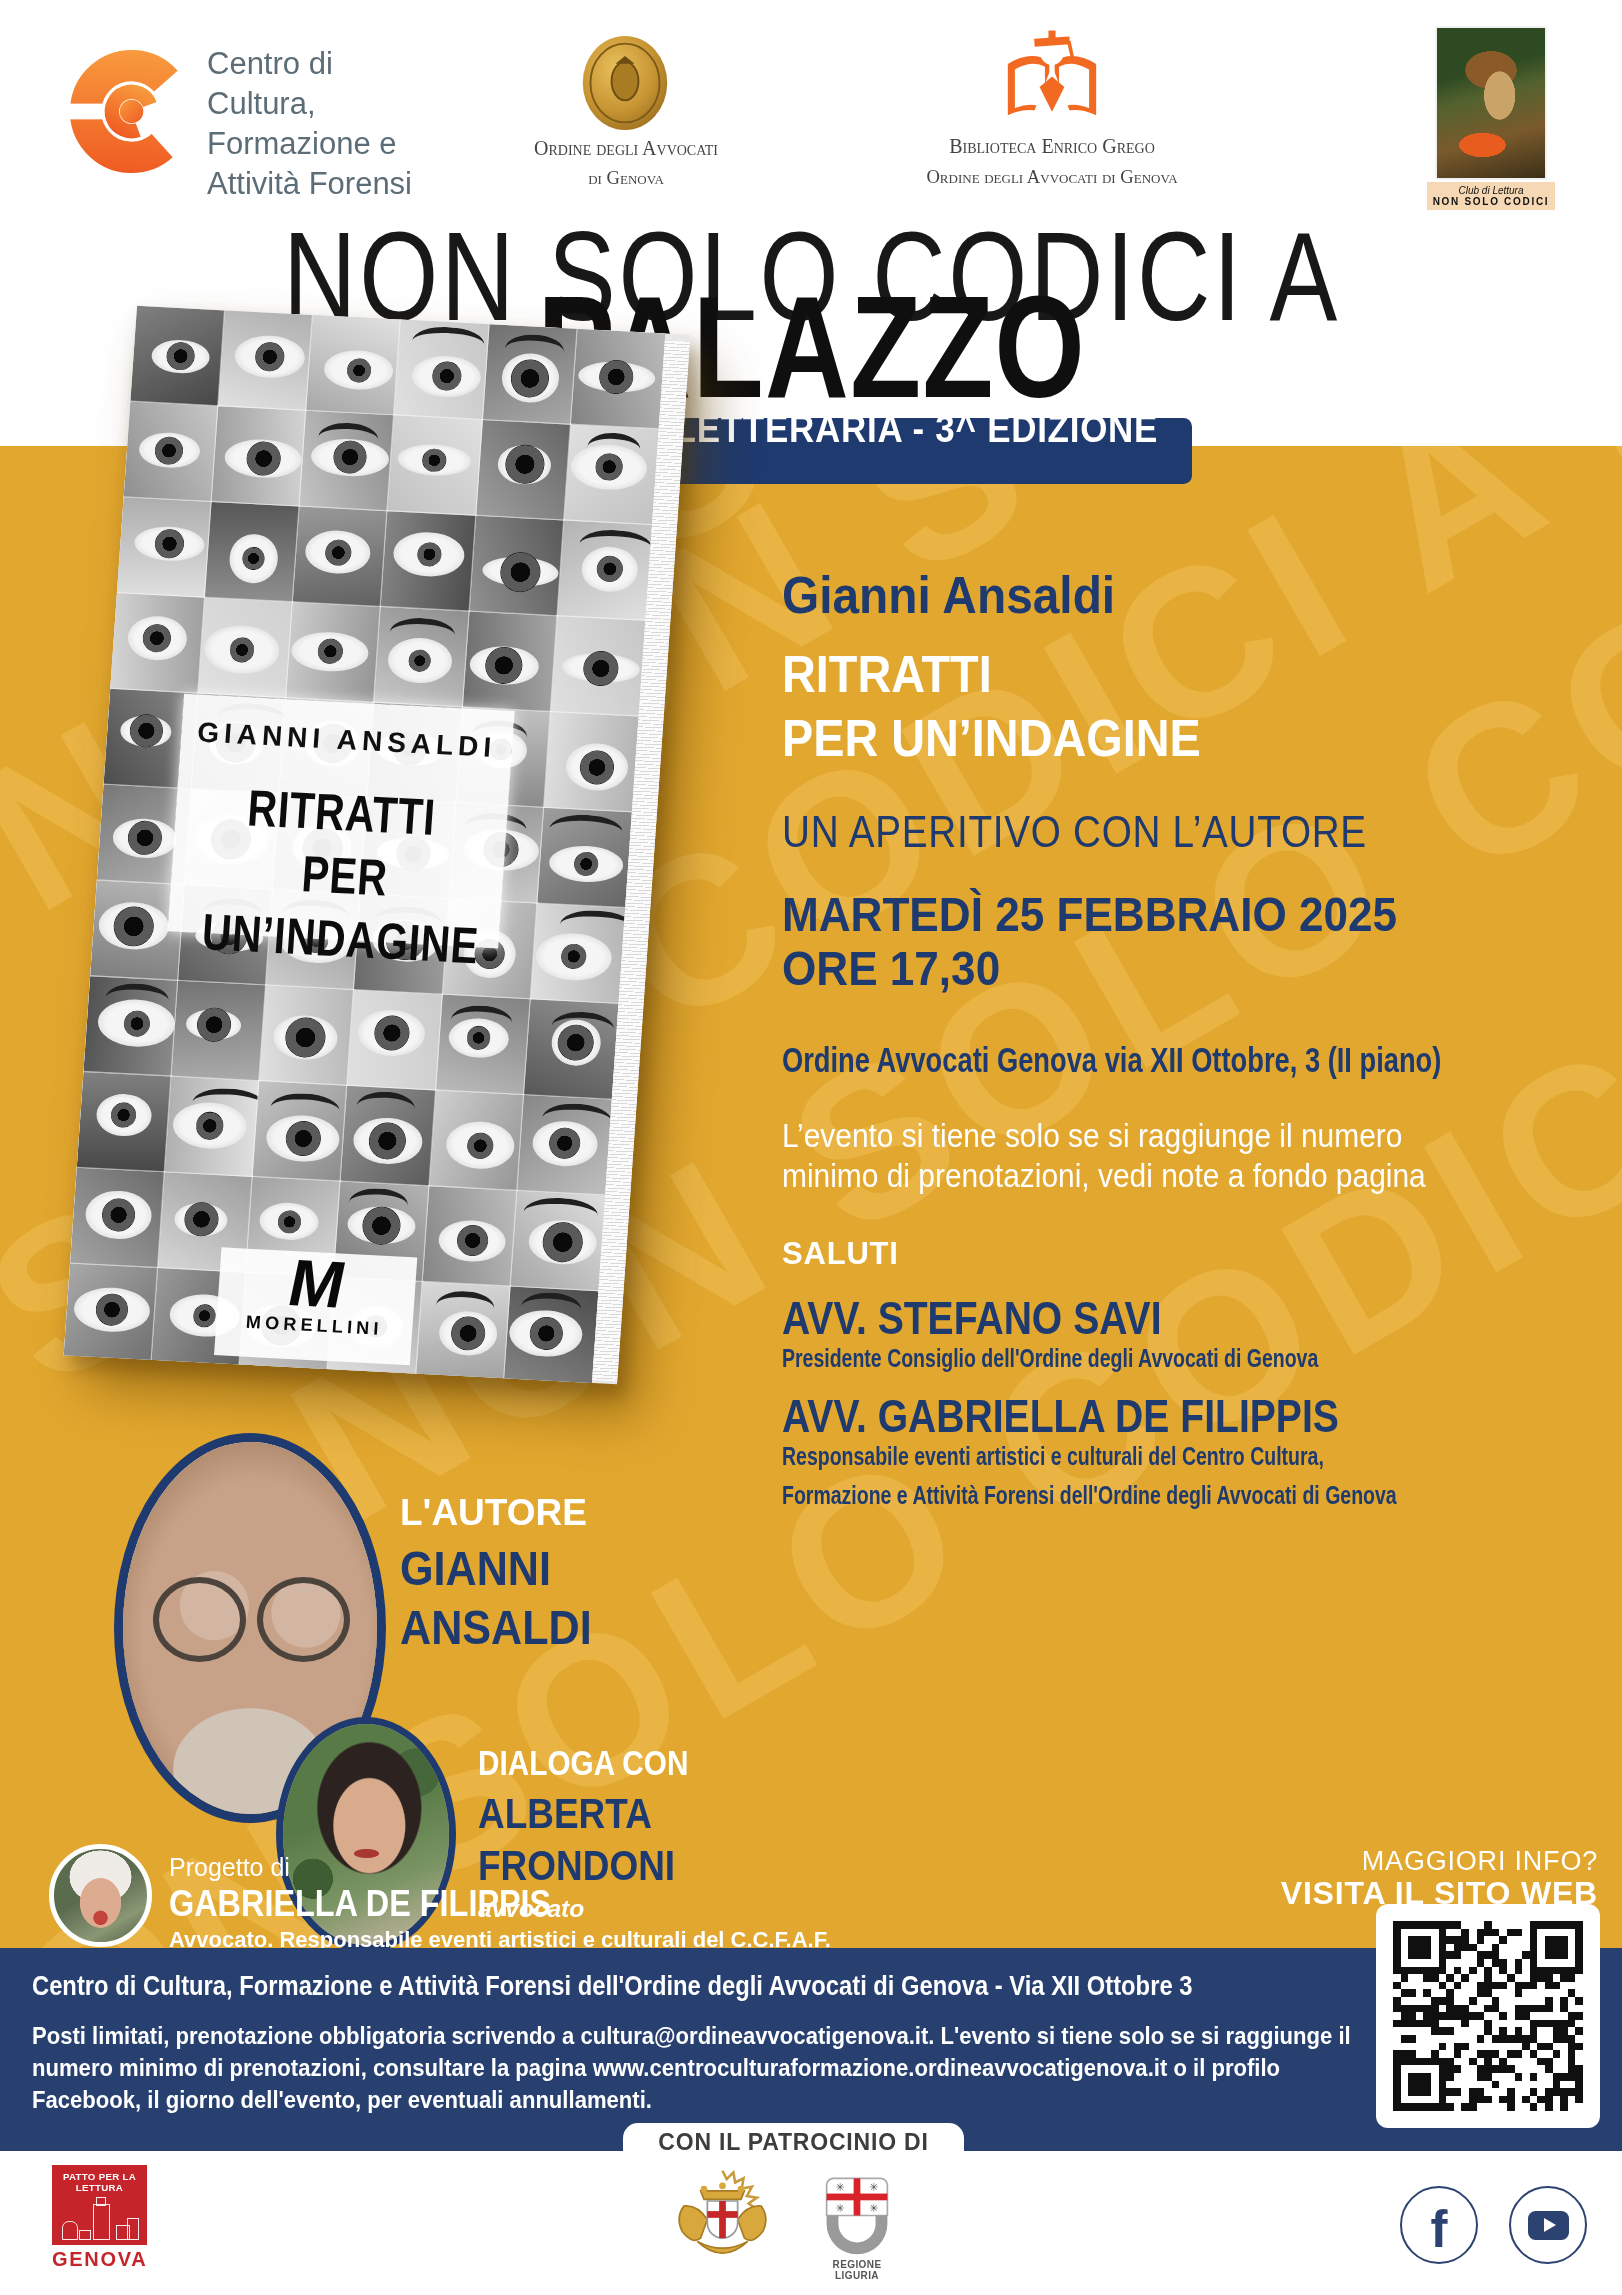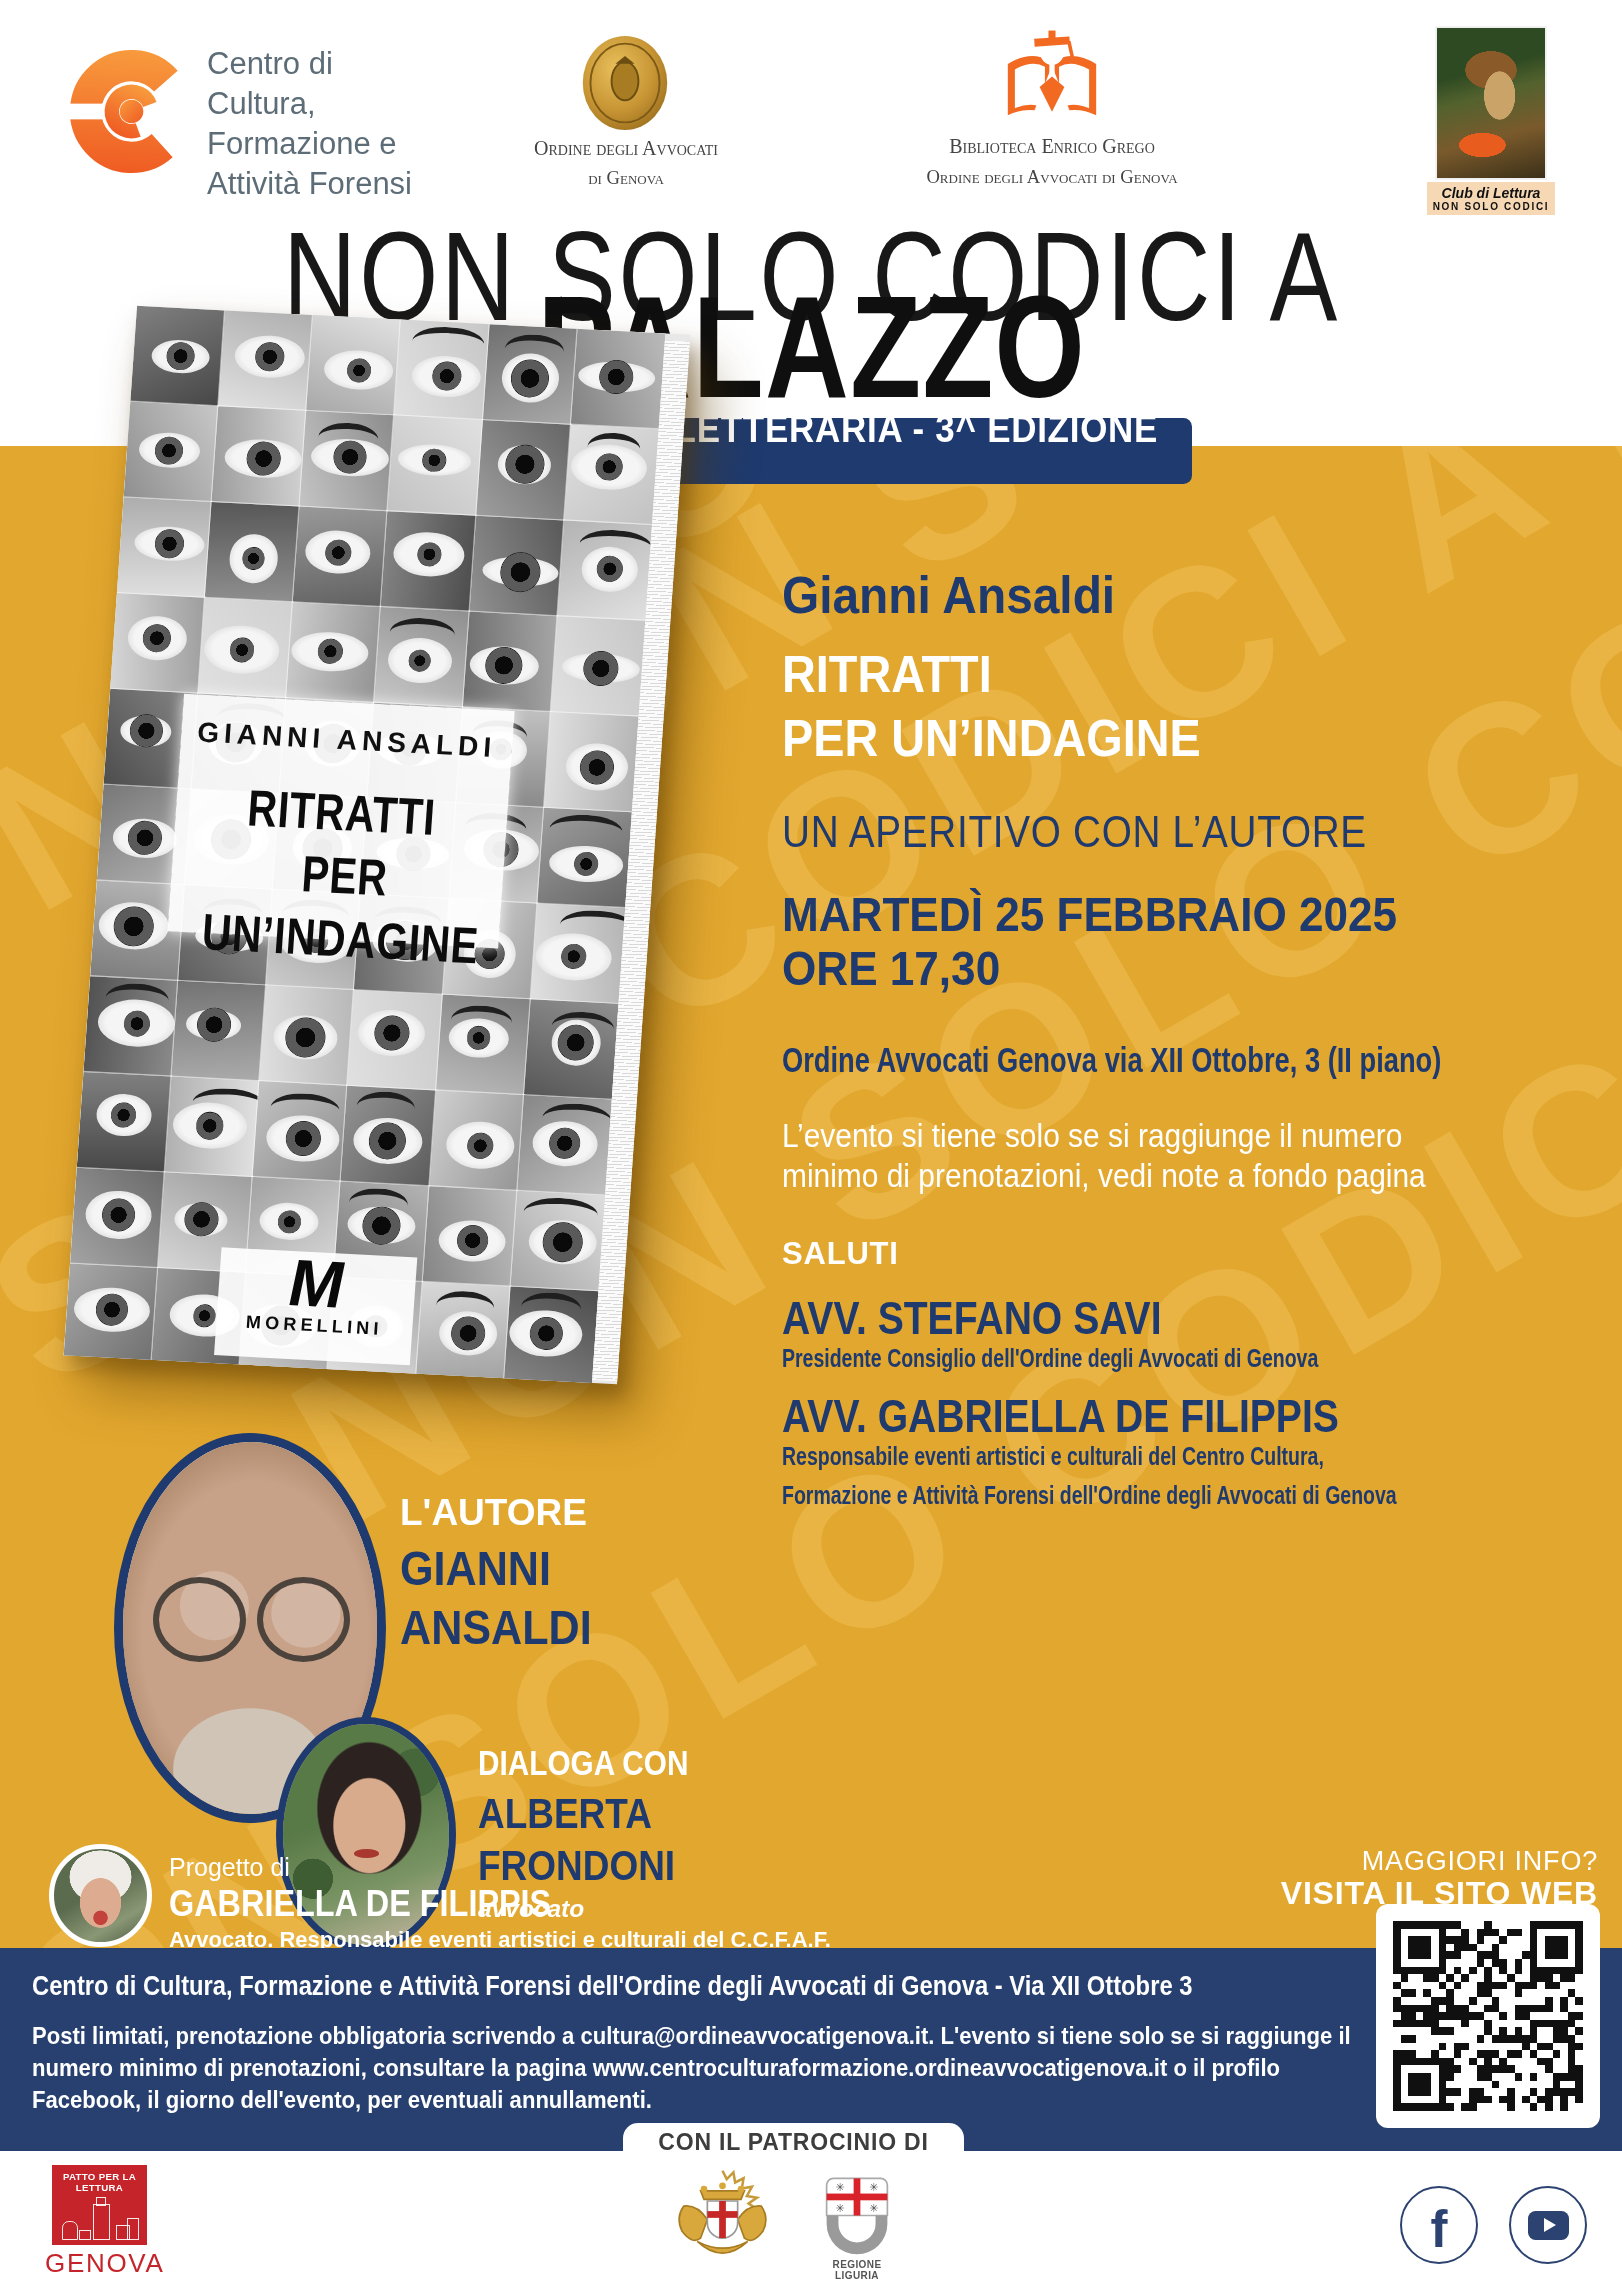--- a/index.html
+++ b/index.html
@@ -112,21 +112,21 @@
   .fp{left:32px;font-size:24px;font-weight:700;color:#fff;white-space:nowrap;}
 
   
   .bottom-band{position:absolute;left:0;top:2151px;width:1623px;height:145px;background:#fff;}
   .patro-box{left:623px;top:2123px;width:341px;height:172px;background:#fff;border-radius:15px 15px 0 0;z-index:5;text-align:center;}
   .patro-h{margin-top:6px;font-size:23px;font-weight:800;color:#3d3d3d;letter-spacing:0.8px;}
   .patto-sq{left:52px;top:2165px;width:95px;height:80px;background:var(--red);z-index:6;}
   .patto-top{position:absolute;left:0;top:6px;width:100%;text-align:center;font-size:9.7px;font-weight:700;color:#fff;letter-spacing:0.3px;}
   .sky{position:absolute;left:6.8px;right:6.8px;bottom:5px;height:44px;}
   .sk{position:absolute;border:1.7px solid rgba(255,255,255,.9);}
-  .patto-city{left:45px;top:2248px;font-size:26px;font-weight:400;color:var(--red);letter-spacing:1.7px;z-index:6;}
+  .patto-city{left:52px;top:2248px;font-size:20px;font-weight:700;color:var(--red);letter-spacing:1.7px;z-index:6;}
   .soc{top:2186px;width:74px;height:74px;border:2.5px solid #2c4270;border-radius:50%;z-index:6;background:#fff;
        display:flex;align-items:center;justify-content:center;}
   .fb-f{font-size:51px;font-weight:800;color:#2c4270;line-height:1;margin-top:8.5px;}
   .yt-body{width:41px;height:29px;background:#2c4270;border-radius:7.6px;display:flex;align-items:center;justify-content:center;}
   .yt-tri{width:0;height:0;border-left:12.7px solid #fff;border-top:7.6px solid transparent;border-bottom:7.6px solid transparent;margin-left:3.4px;}
 </style>
 </head>
 <body>
 
 <div class="poster" style="--gold: #E2A72E; --wm: #EFC055; --navy: #1E3A6E; --footer-navy: #27406F; --red: #C5242B;">
@@ -189,21 +189,21 @@
     <div class="abs serif cap" style="left:900px;top:135px;width:304px;font-size:20px;">Biblioteca Enrico Grego</div>
     <div class="abs serif cap" style="left:900px;top:166px;width:304px;font-size:18.6px;">Ordine degli Avvocati di Genova</div>
 
     <div class="abs" style="left:1437px;top:28px;width:108px;height:150px;box-shadow:0 0 0 1.7px #eee;
          background:
            radial-gradient(ellipse 29px 15px at 42% 78%, #E85C1E 0 80%, transparent 81%),
            radial-gradient(ellipse 22px 34px at 58% 45%, #caa368 0 70%, transparent 72%),
            radial-gradient(ellipse 34px 25px at 50% 28%, #8a5a28 0 75%, transparent 76%),
            linear-gradient(165deg,#2e4a22 0 30%, #53622e 45%, #7a5a2c 70%, #3b3018 100%);"></div>
     <div class="abs" style="left:1427px;top:182px;width:128px;text-align:center;background:#F6D9B4;padding:2.5px 0 3.4px;">
-      <div style="font-size:14px;font-weight:700;font-style:italic;color:#111;">Club di Lettura</div>
+      <div style="font-size:10px;font-weight:400;font-style:italic;color:#111;">Club di Lettura</div>
       <div style="font-size:10px;font-weight:800;color:#111;letter-spacing:1.7px;">NON SOLO CODICI</div>
     </div>
 
     <div class="abs title1"><span class="sq80 sqc">NON SOLO CODICI A</span></div>
     <div class="abs title2"><span class="sq80 sqc">PALAZZO</span></div>
   </div>
 
   <div class="gold-band">
     <div id="wm">
         <div class="wm-line" style="left: -355px; top: 473px;">NON SOLO CODICI A PALAZZO</div>

